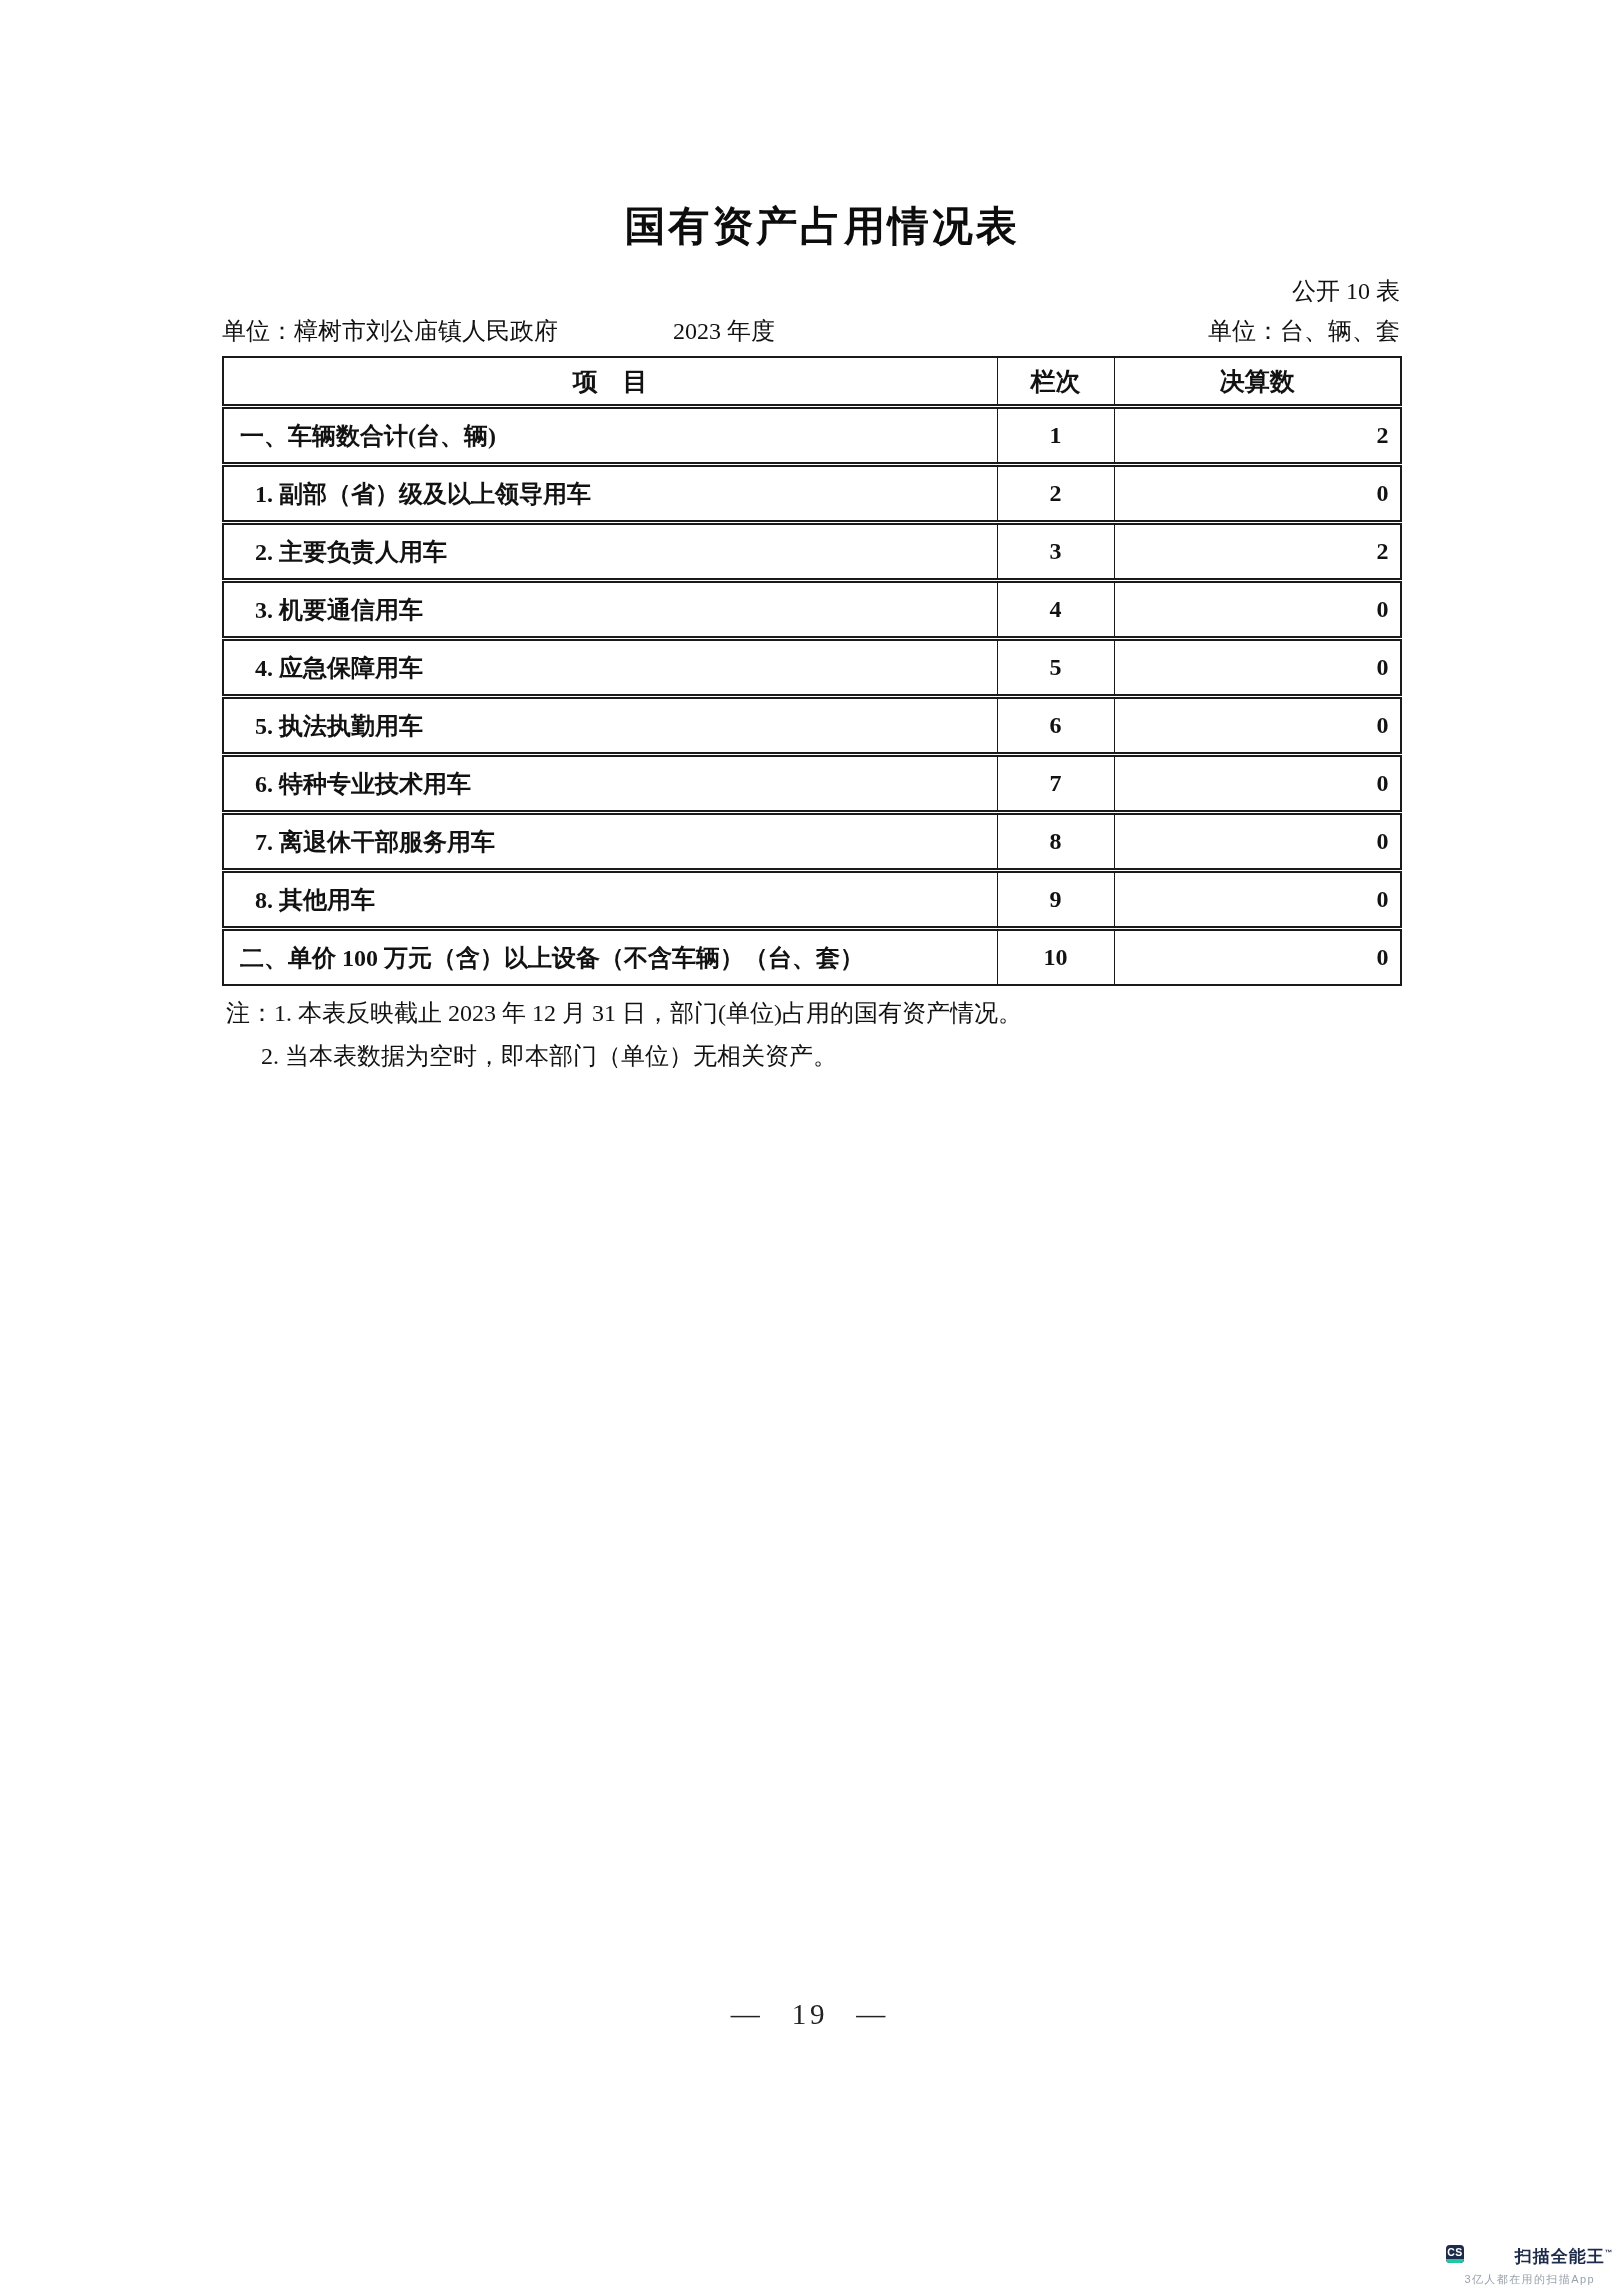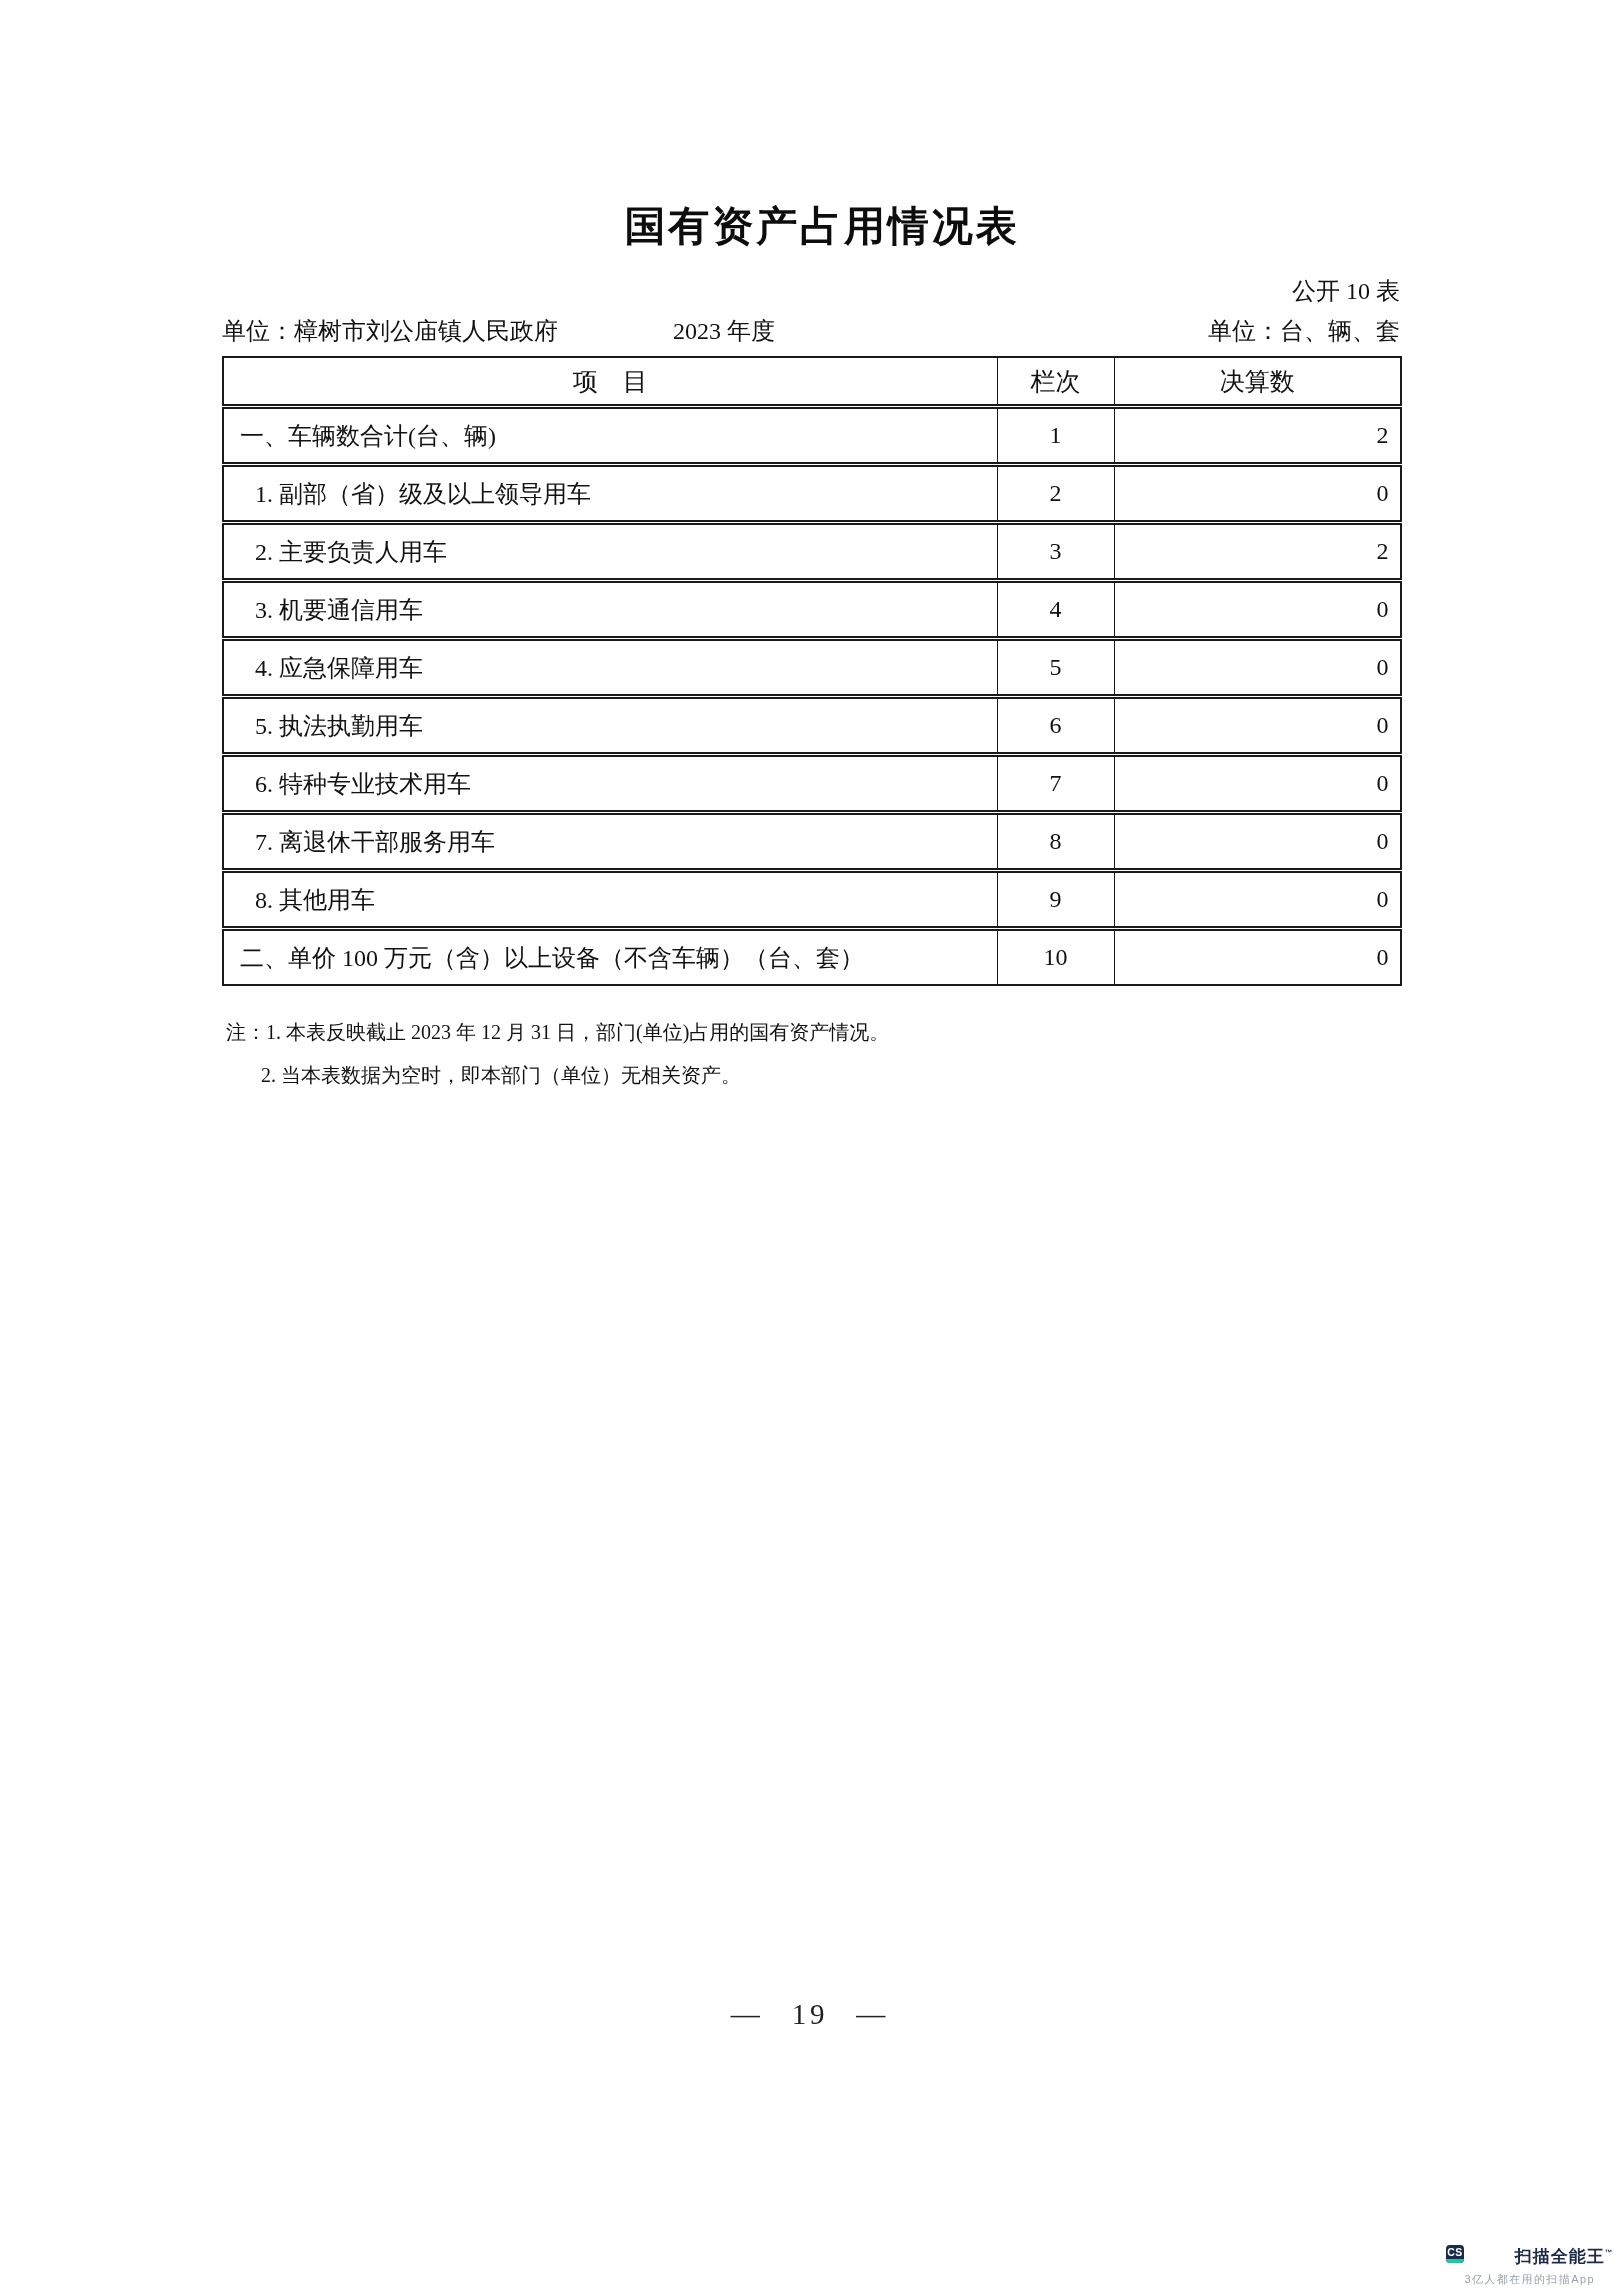--- a/index.html
+++ b/index.html
@@ -36,35 +36,35 @@
     border:2.9px solid #1a1a1a;
     font-size:24px;
   }
   .assets-table col.c1 { width:774px; }
   .assets-table col.c2 { width:117px; }
   .assets-table col.c3 { width:287px; }
   .assets-table td, .assets-table th {
     border-left:1.9px solid #1a1a1a;
     border-right:1.9px solid #1a1a1a;
     border-bottom:5.7px double #1a1a1a;
-    font-weight:normal;
+    font-weight:bold;
     background:#ffffff;
     overflow:hidden; white-space:nowrap;
   }
   .assets-table thead th { height:44px; text-align:center; font-size:25px; }
   .assets-table tbody td { height:51px; }
   .assets-table td.item  { text-align:left; padding-left:16px; }
   .assets-table td.item.indent { padding-left:31px; }
   .assets-table td.colnum { text-align:center; }
   .assets-table td.value  { text-align:right; padding-right:11.5px; }
   .assets-table tr:last-child td { border-bottom:2.9px solid #1a1a1a; }
 
   .notes {
     position:absolute; top:992px; left:226px;
-    font-size:20px; line-height:43px;margin-top:19px;
+    font-size:24px; line-height:43px;
   }
   .notes .note-2 { padding-left:35px; }
 
   .page-number {
     position:absolute; top:1998px; left:0; width:100%;
     text-align:center; font-size:29px;
     letter-spacing:3.8px; word-spacing:17px;
     color:#222;
   }
 

